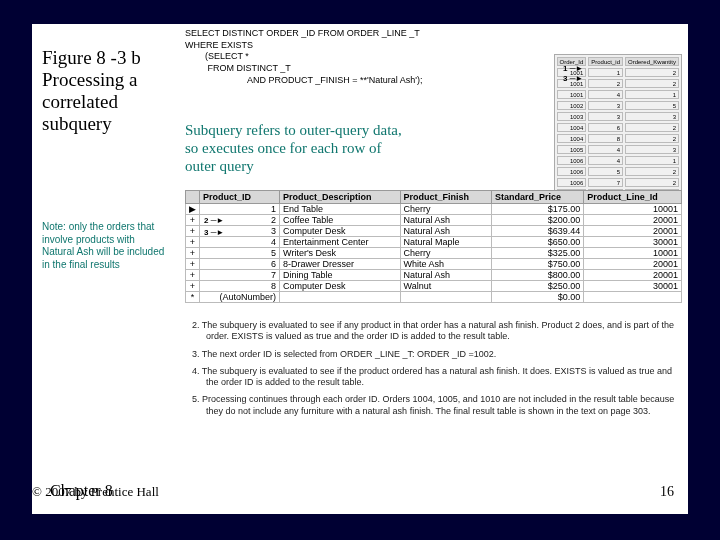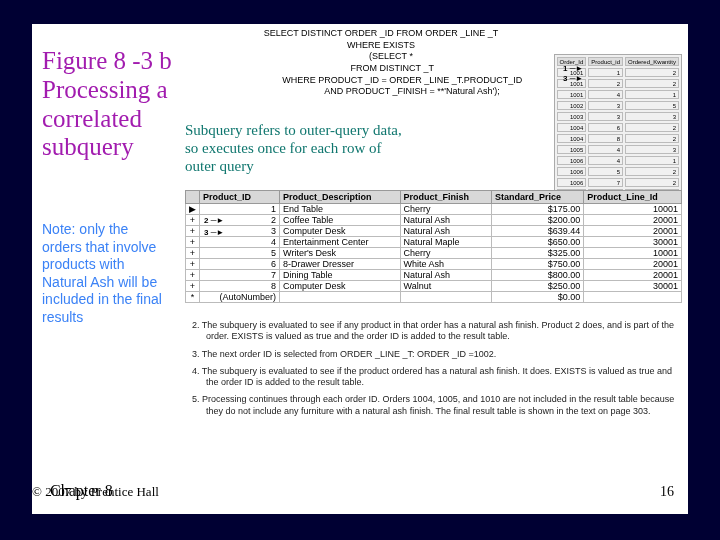--- a/index.html
+++ b/index.html
@@ -13,34 +13,34 @@
   .slide {
     position: absolute;
     left: 32px; top: 24px;
     width: 656px; height: 490px;
     background: #fff;
   }
   .title {
     position: absolute;
     left: 10px; top: 23px;
     width: 130px;
-    font-size: 25px;
+    font-size: 19px;
     line-height: 1.15;
-    color: #a21caf;
+    color: #000000;
   }
   .sql-block {
     position: absolute;
     left: 153px; top: 4px;
     width: 392px;
     font-family: Arial, sans-serif;
     font-size: 9px;
     line-height: 1.3;
     color: #000;
   }
-  .sql-line { white-space: pre; text-align: center; }
+  .sql-line { white-space: pre; }
   .order-table {
     position: absolute;
     right: 6px; top: 30px;
     width: 102px;
     font-family: Arial, sans-serif;
     font-size: 6px;
     background: #f0f0f0;
     border: 1px solid #aaa;
   }
   .order-table th, .order-table td {
@@ -62,23 +62,23 @@
     width: 220px;
     font-size: 15px;
     line-height: 1.2;
     color: #0f766e;
   }
   .note {
     position: absolute;
     left: 10px; top: 197px;
     width: 125px;
     font-family: Verdana, Arial, sans-serif;
-    font-size: 14px;
+    font-size: 10px;
     line-height: 1.25;
-    color: #3b82f6;
+    color: #0f766e;
   }
   .product-table {
     position: absolute;
     left: 153px; top: 166px;
     width: 497px;
     font-family: Arial, sans-serif;
     font-size: 9px;
     border-collapse: collapse;
     background: #fff;
   }
@@ -135,21 +135,20 @@
 
 <div class="slide">
 
   <div class="title">Figure 8 -3 b Processing a correlated subquery</div>
 
   <div class="sql-block">
     <div class="sql-line">SELECT DISTINCT ORDER _ID FROM ORDER _LINE _T</div>
     <div class="sql-line">WHERE EXISTS</div>
     <div class="sql-line">        (SELECT *</div>
     <div class="sql-line">         FROM DISTINCT _T</div>
-    <div class="sql-line">                 WHERE PRODUCT _ID = ORDER _LINE _T.PRODUCT_ID</div>
     <div class="sql-line">                         AND PRODUCT _FINISH = **'Natural Ash');</div>
   </div>
 
   <table class="order-table">
     <tbody>
         <tr>
       <th>Order_Id</th>
       <th>Product_id</th>
       <th>Ordered_Kwantity</th>
     </tr>

